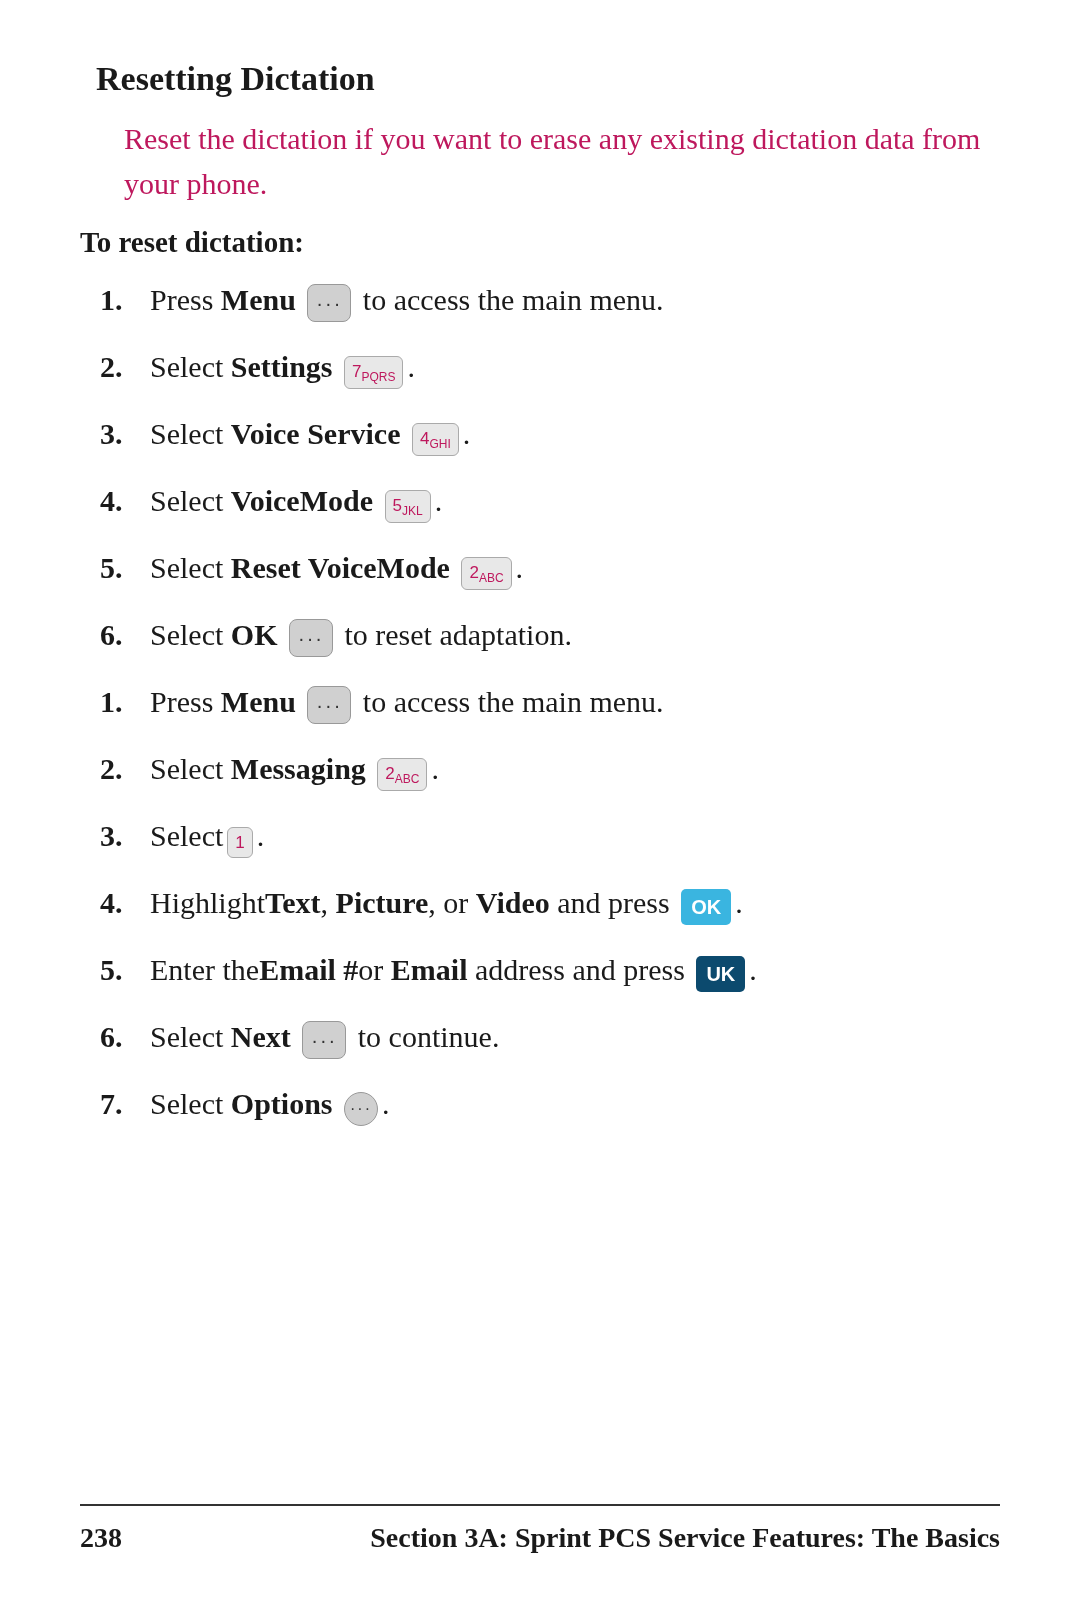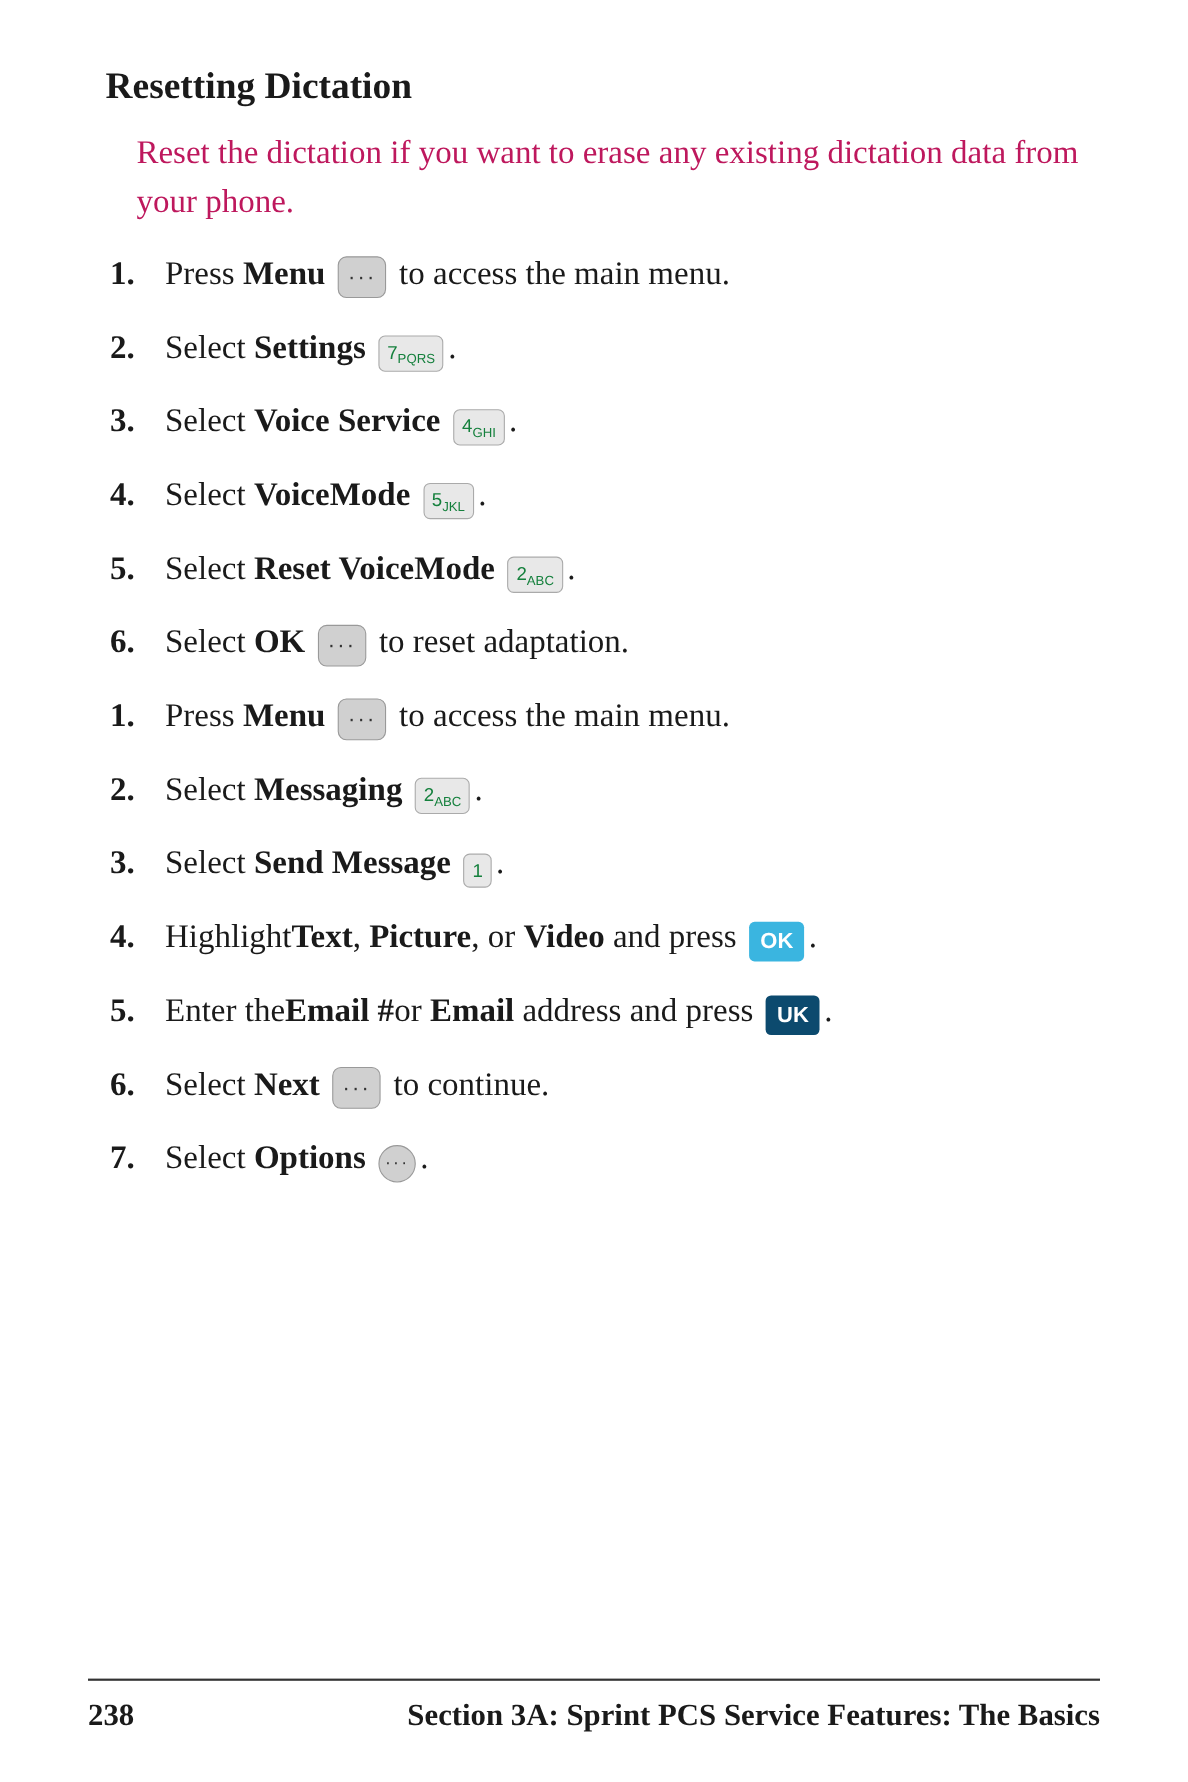--- a/index.html
+++ b/index.html
@@ -81,21 +81,21 @@
     .key-icon {
       display: inline-flex;
       align-items: center;
       justify-content: center;
       background: #e8e8e8;
       border: 1.5px solid #aaa;
       border-radius: 6px;
       padding: 2px 7px;
       font-size: 22px;
       font-family: Arial, sans-serif;
-      color: #15803d;
+      color: #be185d;
       margin: 0 4px;
       vertical-align: middle;
       white-space: nowrap;
     }
 
     .key-icon-menu {
       display: inline-flex;
       align-items: center;
       justify-content: center;
       background: #d0d0d0;
@@ -136,21 +136,21 @@
       font-size: 20px;
       font-family: Arial, sans-serif;
       font-weight: bold;
       color: #fff;
       margin: 0 4px;
       vertical-align: middle;
     }
 
     .footer {
       position: absolute;
-      bottom: 44px;
+      bottom: 66px;
       left: 80px;
       right: 80px;
       display: flex;
       align-items: center;
       border-top: 2px solid #333;
       padding-top: 16px;
     }
 
     .footer-page {
       font-size: 28px;
@@ -172,20 +172,21 @@
       letter-spacing: 2px;
     }
 
   </style>
 </head>
 <body>
 
 <section>
   <h2 class="section-title">Resetting Dictation</h2>
   <p class="body-text">Reset the dictation if you want to erase any existing dictation data from your phone.</p>
+  <p class="sub-heading">To reset dictation:</p>
 
   <ol class="steps-list">
 
     <li>
       <span class="step-num">1.</span>
       <span class="step-content">
         Press <strong>&nbsp;Menu&nbsp;</strong>
         <span class="key-icon-menu">
             <span class="dots-icon">···</span>
           </span>
@@ -267,21 +268,21 @@
         Select <strong>&nbsp;Messaging&nbsp;</strong>
         <span class="key-icon">
             <span style="font-size:17px;">2<sub style="font-size:12px;">ABC</sub></span>
           </span>.
       </span>
     </li>
 
     <li>
       <span class="step-num">3.</span>
       <span class="step-content">
-        Select <strong>&nbsp;Send Message&nbsp;</strong>
+        Select 
         <span class="key-icon">
             <span style="font-size:17px;">1</span>
           </span>.
       </span>
     </li>
 
     <li>
       <span class="step-num">4.</span>
       <span class="step-content">
         Highlight <strong>Text</strong>,

